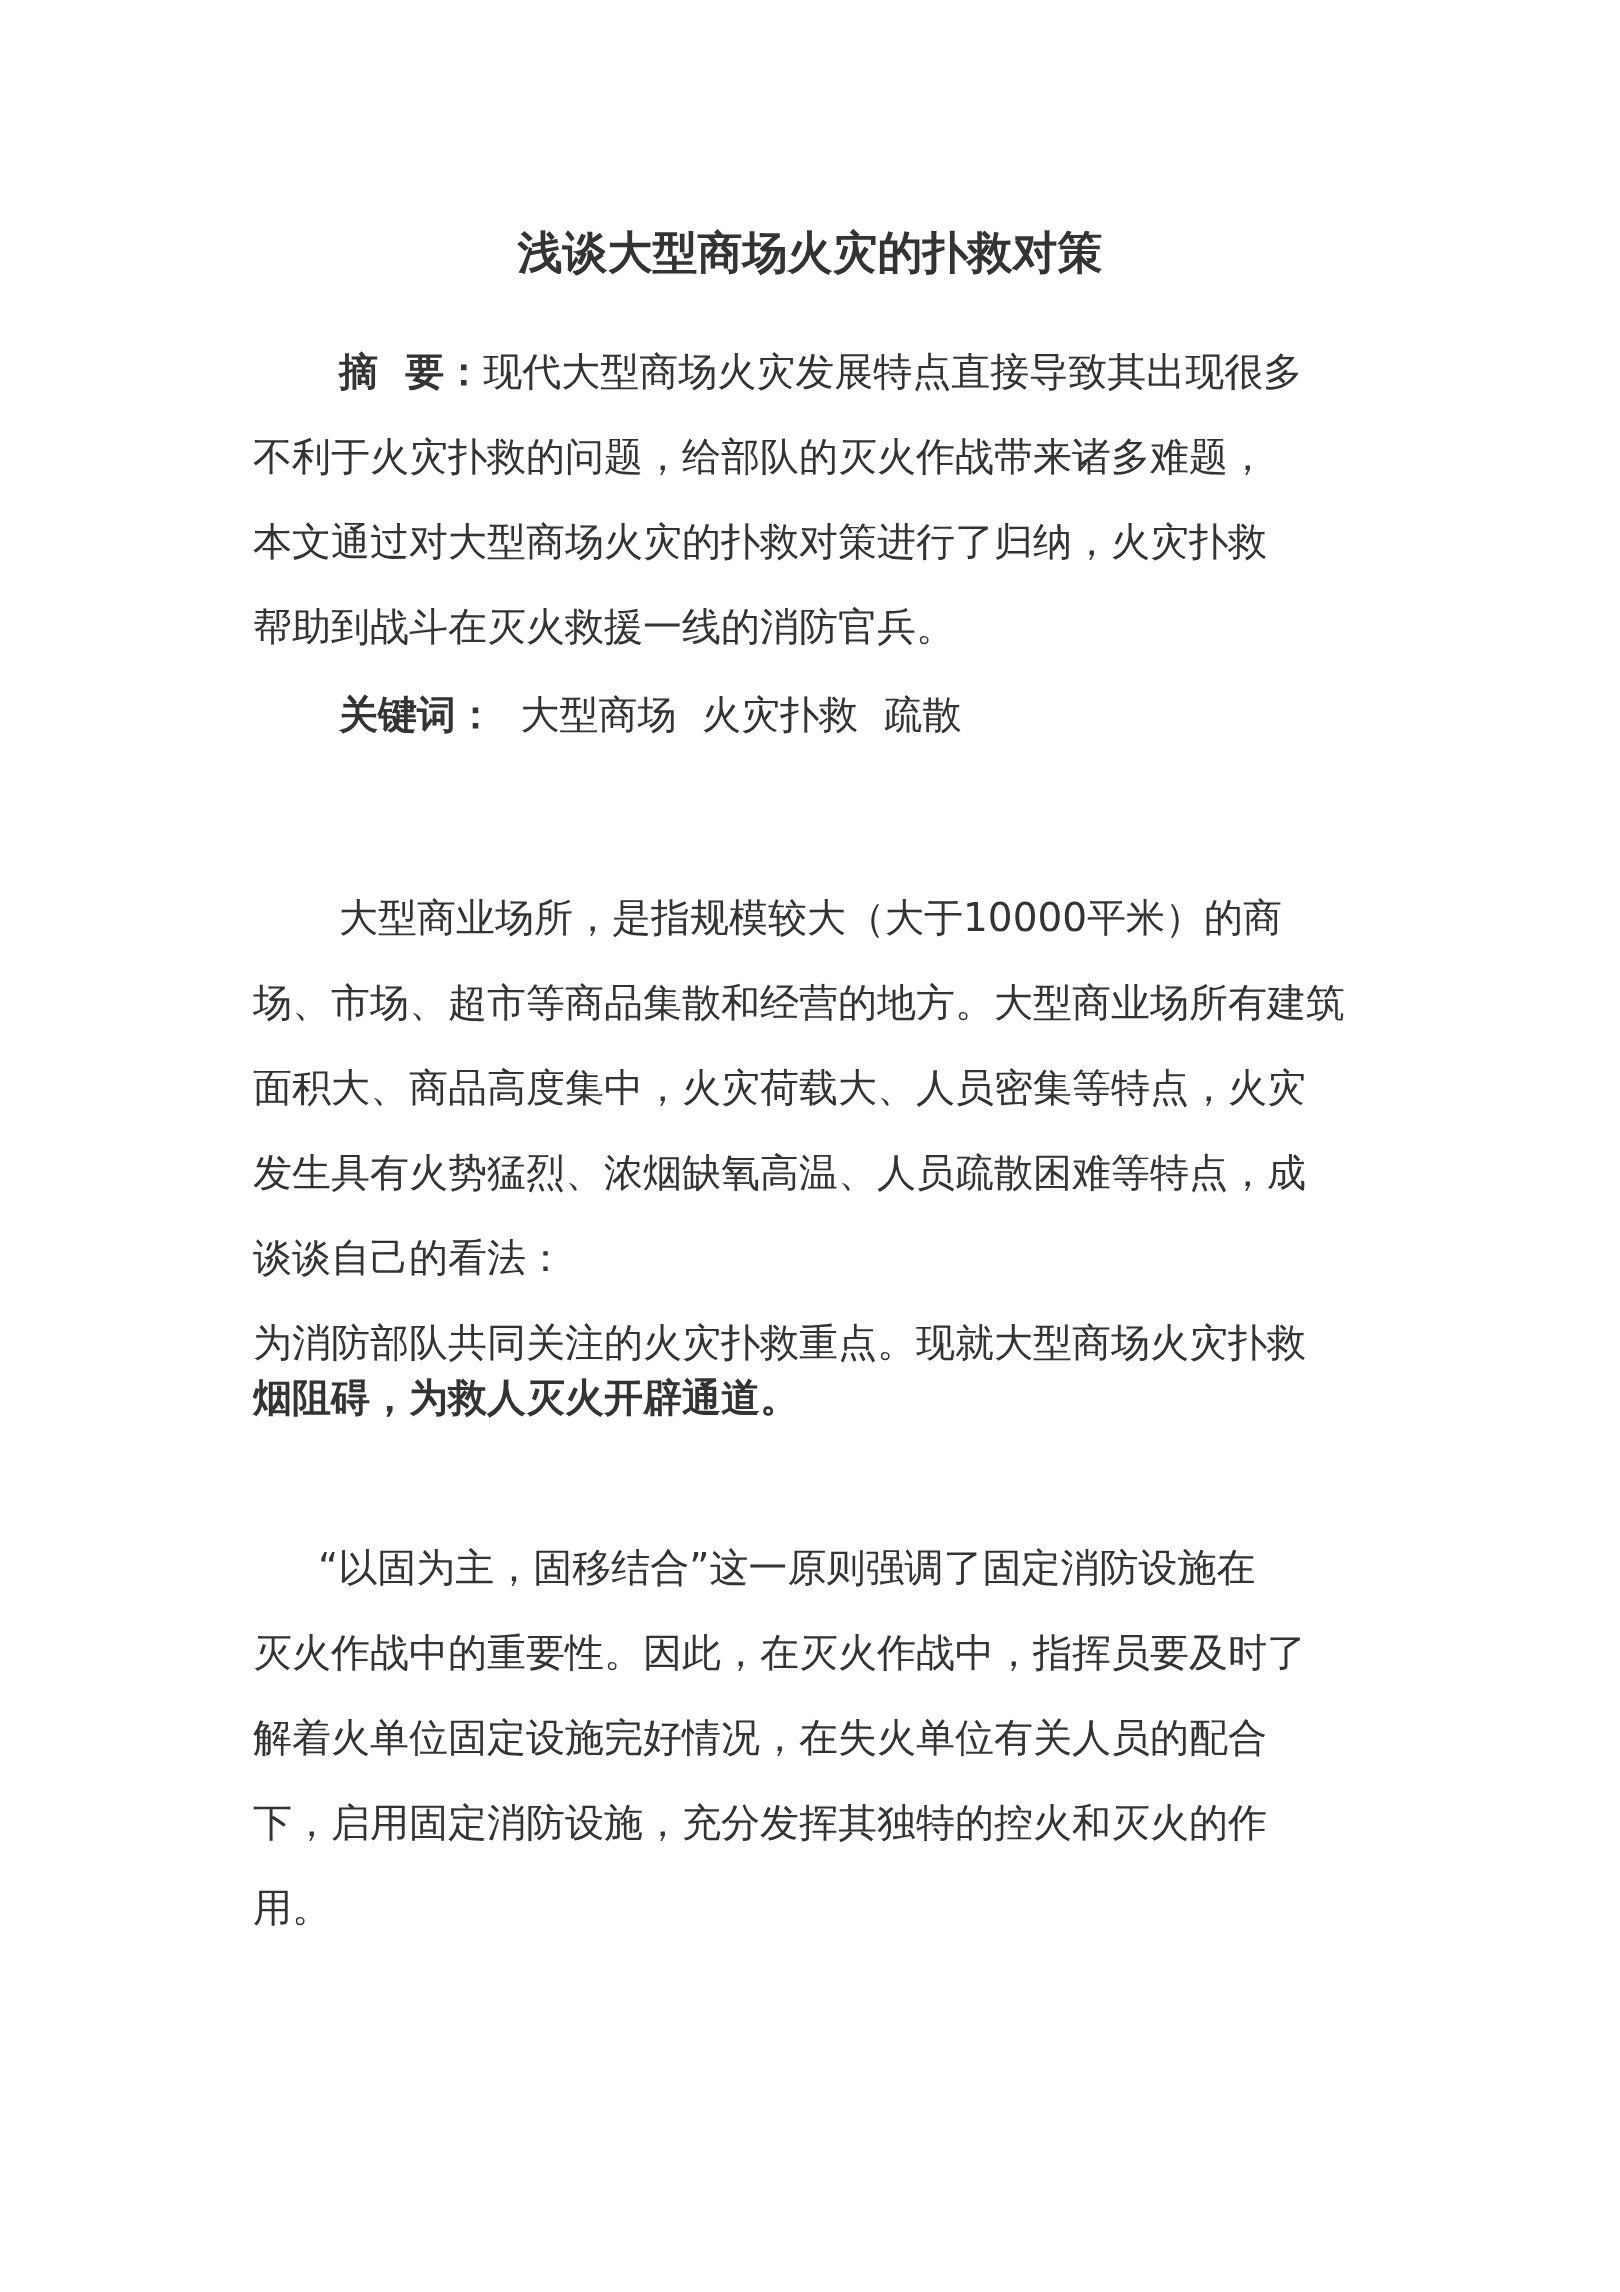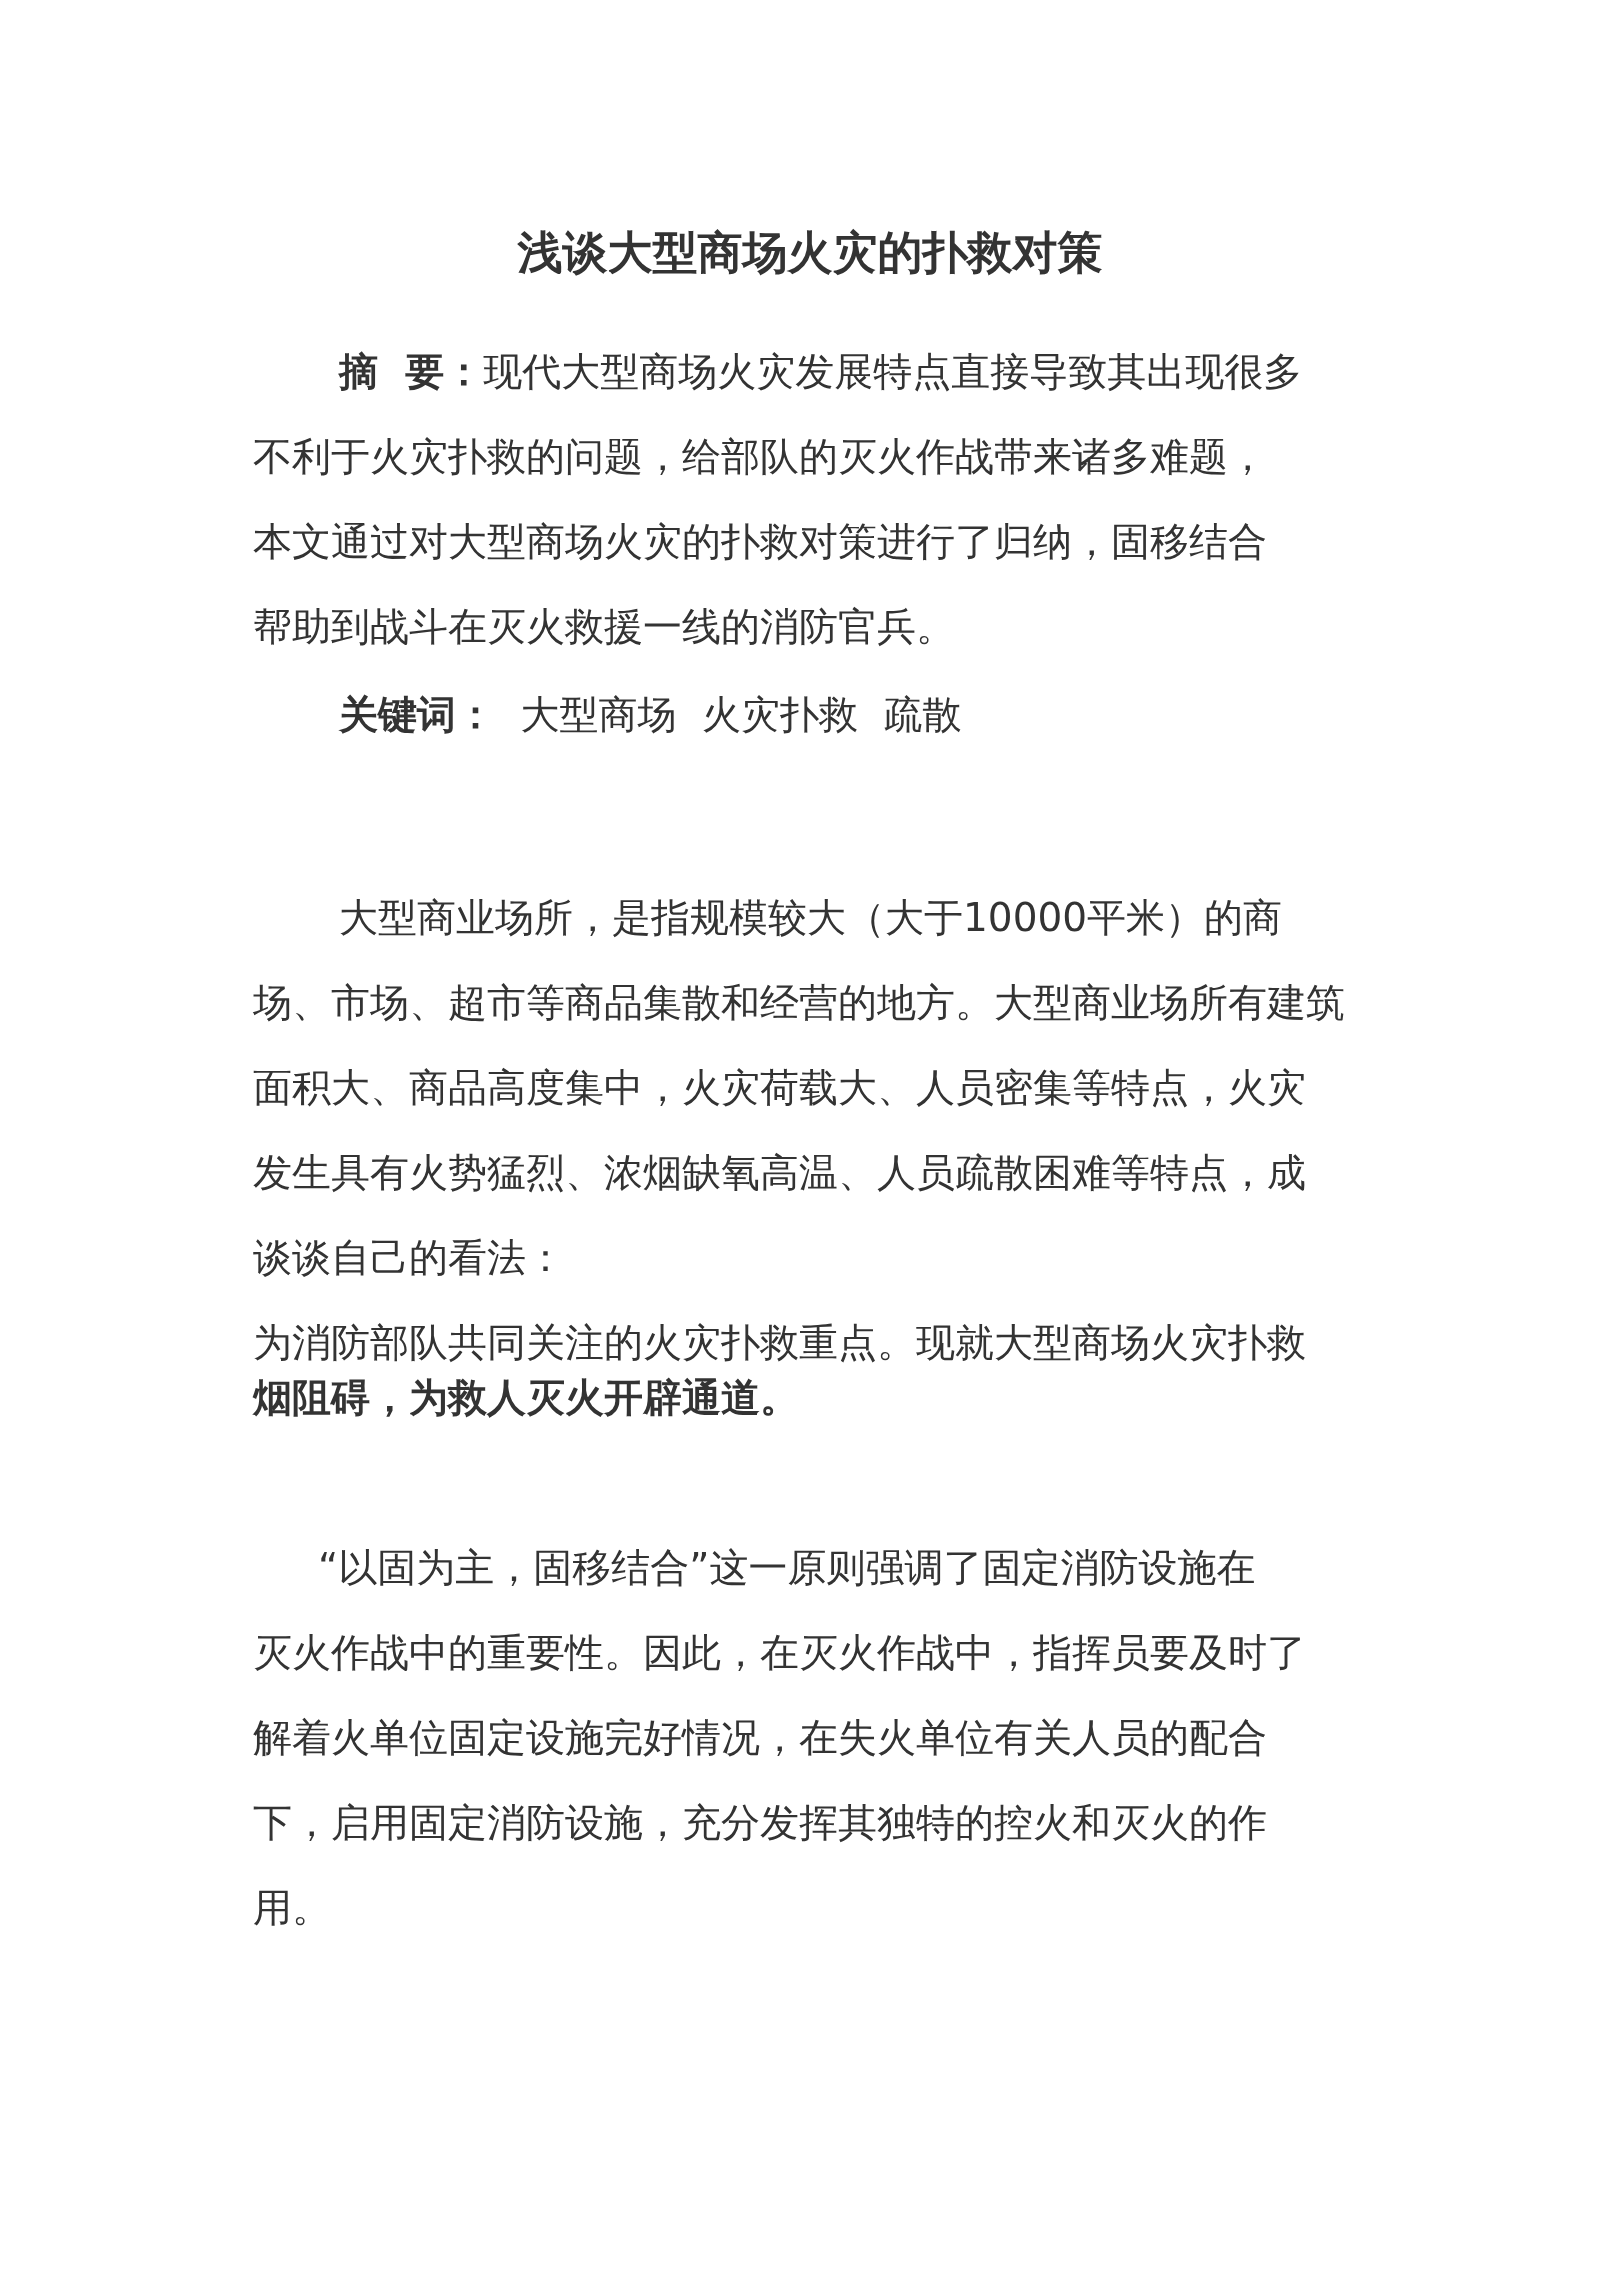--- a/index.html
+++ b/index.html
@@ -70,21 +70,21 @@
 </head>
 <body>
 
 <div class="page">
 
   <h1 class="doc-title">浅谈大型商场火灾的扑救对策</h1>
 
   <div class="body-text abstract">
     <span class="line indent"><span class="bold" style="white-space:pre;">摘  要：</span><span>现代大型商场火灾发展特点直接导致其出现很多</span></span>
     <span class="line">不利于火灾扑救的问题，给部队的灭火作战带来诸多难题，</span>
-    <span class="line">本文通过对大型商场火灾的扑救对策进行了归纳，固移结合</span>
+    <span class="line">本文通过对大型商场火灾的扑救对策进行了归纳，火灾扑救</span>
     <span class="line">帮助到战斗在灭火救援一线的消防官兵。</span>
   </div>
 
   <div class="body-text keywords">
     <span class="line indent"><span class="kw-label">关键词：</span><span class="kw-item">大型商场</span><span class="kw-item">火灾扑救</span><span class="kw-item">疏散</span></span>
   </div>
 
   <div class="body-text para1">
     <span class="line indent">大型商业场所，是指规模较大（大于10000平米）的商</span>
     <span class="line">场、市场、超市等商品集散和经营的地方。大型商业场所有建筑</span>

